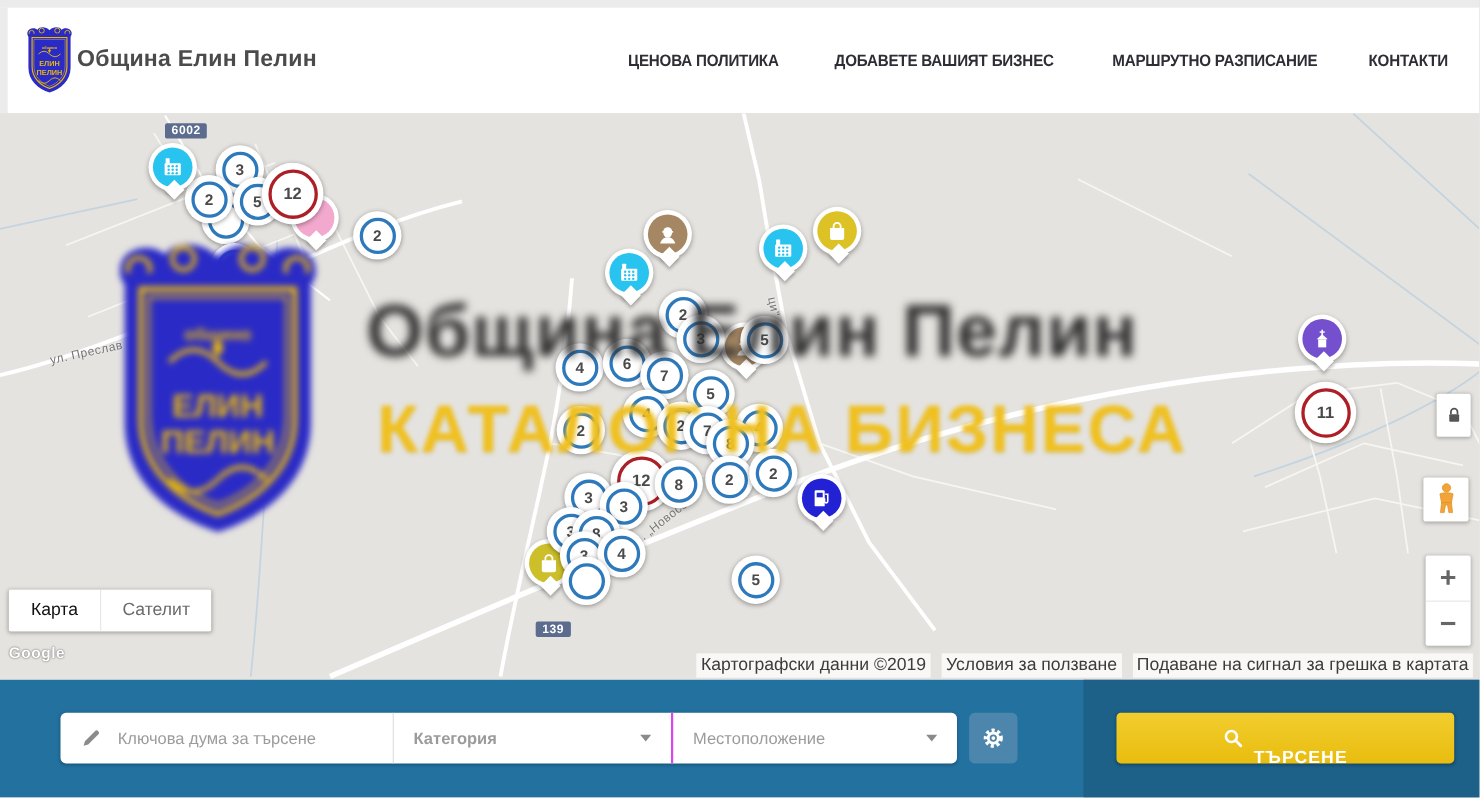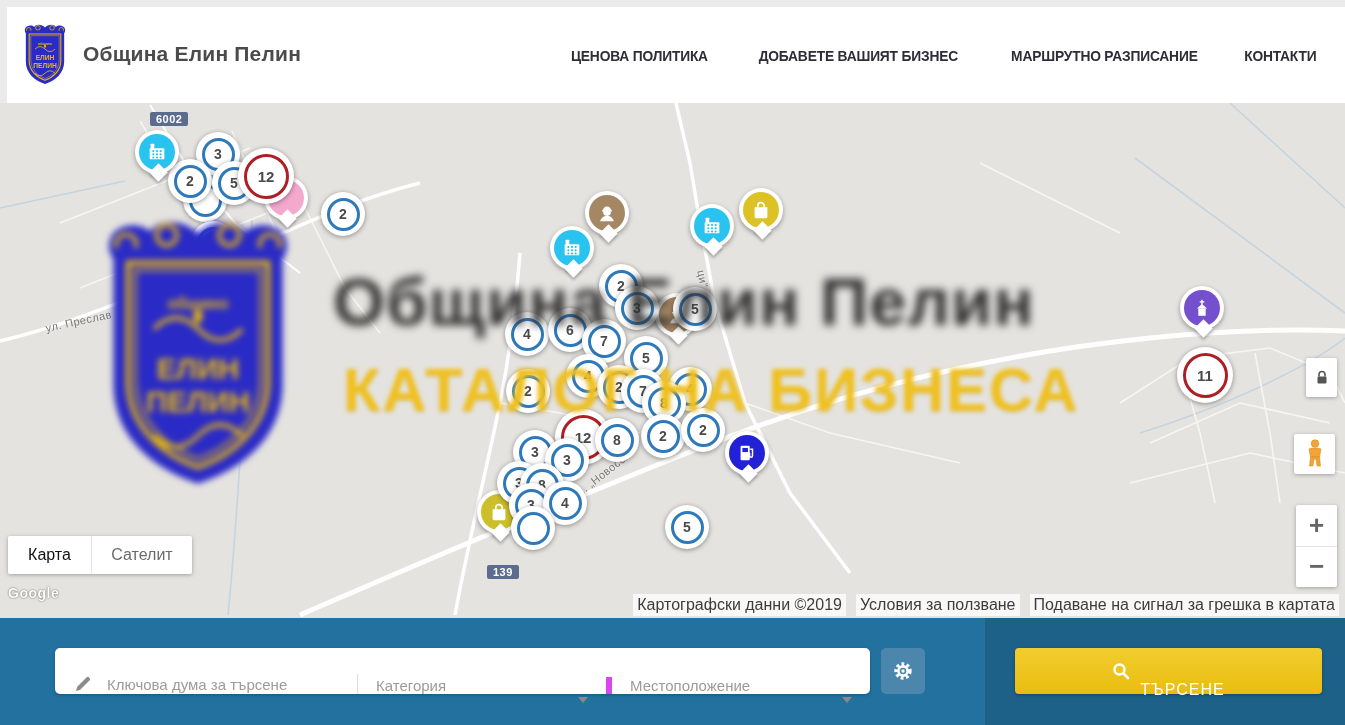--- a/index.html
+++ b/index.html
@@ -4,21 +4,21 @@
 <style>
   html,body{margin:0;padding:0;}
   body{width:1345px;height:725px;overflow:hidden;background:#ebebeb;
        font-family:"Liberation Sans","DejaVu Sans",sans-serif;position:relative;}
   #stage{position:absolute;inset:0;width:1345px;height:725px;}
 
   
   #header{position:absolute;left:0;top:7px;width:1345px;height:96px;background:#fff;
           border-bottom:1px solid #e3e3e3;box-shadow:0 1px 2px rgba(0,0,0,.04);}
   #header .left-gap{position:absolute;left:0;top:0;width:7px;height:96px;background:#ebebeb;}
-  #logo{position:absolute;left:20px;top:16px;display:flex;align-items:center;gap:13px;cursor:pointer;}
+  #logo{position:absolute;left:20px;top:16px;display:flex;align-items:center;gap:0;cursor:pointer;}
   #logo svg.crest-small{width:50px;height:63px;}
   .logo-text{display:flex;flex-direction:column;line-height:1.15;}
   .logo-title{font-size:21px;font-weight:bold;color:#4b4b4b;letter-spacing:.2px;}
   .logo-subtitle{font-size:19px;font-weight:bold;color:#efb408;letter-spacing:.4px;}
   #nav{position:absolute;right:25px;top:0;height:96px;display:flex;align-items:center;gap:36px;}
   .nav-item{font-size:15px;font-weight:bold;color:#2d2d35;letter-spacing:-.2px;cursor:pointer;
             transform:scaleX(.92);transform-origin:center;white-space:nowrap;}
 
   
   #map{position:absolute;left:0;top:103px;width:1345px;height:515px;background:#e5e3df;overflow:hidden;}
@@ -80,37 +80,37 @@
   #zoom-ctrl{position:absolute;left:1296px;top:402px;width:41px;height:82px;background:#fff;
              box-shadow:0 1px 4px rgba(0,0,0,.3);border-radius:2px;display:flex;flex-direction:column;}
   .zoom-btn{flex:1;display:flex;align-items:center;justify-content:center;font-size:26px;color:#666;
             cursor:pointer;font-weight:bold;}
   #zoom-in{border-bottom:1px solid #e6e6e6;}
 
   
   #searchbar{position:absolute;left:0;top:618px;width:1345px;height:107px;background:#22719f;}
   #searchbar .right-panel{position:absolute;left:985px;top:0;width:360px;height:107px;background:#1d6088;}
   #input-group{position:absolute;left:55px;top:30px;width:815px;height:46px;background:#fff;
-               border-radius:5px;display:flex;box-shadow:0 1px 3px rgba(0,0,0,.25);align-items:flex-end;}
+               border-radius:5px;display:flex;box-shadow:0 1px 3px rgba(0,0,0,.25);}
   .ig-seg{display:flex;align-items:center;position:relative;box-sizing:border-box;}
   #seg-keyword{width:303px;border-right:1px solid #ddd;padding-left:18px;gap:12px;}
-  #seg-category{width:254px;border-right:6px solid #d946ef;padding-left:18px;cursor:pointer;}
+  #seg-category{width:254px;border-right:2px solid #d946ef;padding-left:18px;cursor:pointer;font-weight:bold;}
   #seg-location{width:258px;padding-left:18px;cursor:pointer;}
   .ig-input{border:none;outline:none;font-size:15px;color:#555;width:230px;
             font-family:"Liberation Sans","DejaVu Sans",sans-serif;}
   .ig-input::placeholder{color:#9b9b9b;}
   .ig-label{font-size:15px;color:#9b9b9b;}
   .caret{position:absolute;right:18px;top:20px;width:0;height:0;
          border-left:5px solid transparent;border-right:5px solid transparent;border-top:6px solid #8a8a8a;}
   #gear-btn{position:absolute;left:881px;top:30px;width:44px;height:46px;background:#4c86ac;
             border-radius:5px;display:flex;align-items:center;justify-content:center;cursor:pointer;}
   #search-btn{position:absolute;left:1015px;top:30px;width:307px;height:46px;border-radius:4px;
               background:linear-gradient(#f2cd2e,#e9bd0f);display:flex;align-items:center;justify-content:center;
               gap:10px;cursor:pointer;box-shadow:0 1px 3px rgba(0,0,0,.3);}
-  #search-btn span{color:#fff;font-size:16px;font-weight:normal;letter-spacing:1px;margin-top:38px;}
+  #search-btn span{color:#fff;font-size:16px;font-weight:bold;letter-spacing:1px;margin-top:38px;}
 
   .crest-txt{fill:#e8b90c;font-family:"Liberation Sans","DejaVu Sans",sans-serif;font-weight:bold;}
 </style>
 </head>
 <body>
 
 <svg width="0" height="0" style="position:absolute" aria-hidden="true">
   <defs>
     <symbol id="sym-crest" viewBox="0 0 120 150">
       <path d="M60,10 C52,2 38,2 34,9 C28,3 14,5 12,14 C10,22 16,28 24,28 L24,34 L96,34 L96,28 C104,28 110,22 108,14 C106,5 92,3 86,9 C82,2 68,2 60,10 Z" fill="#2a2ac6"></path>

